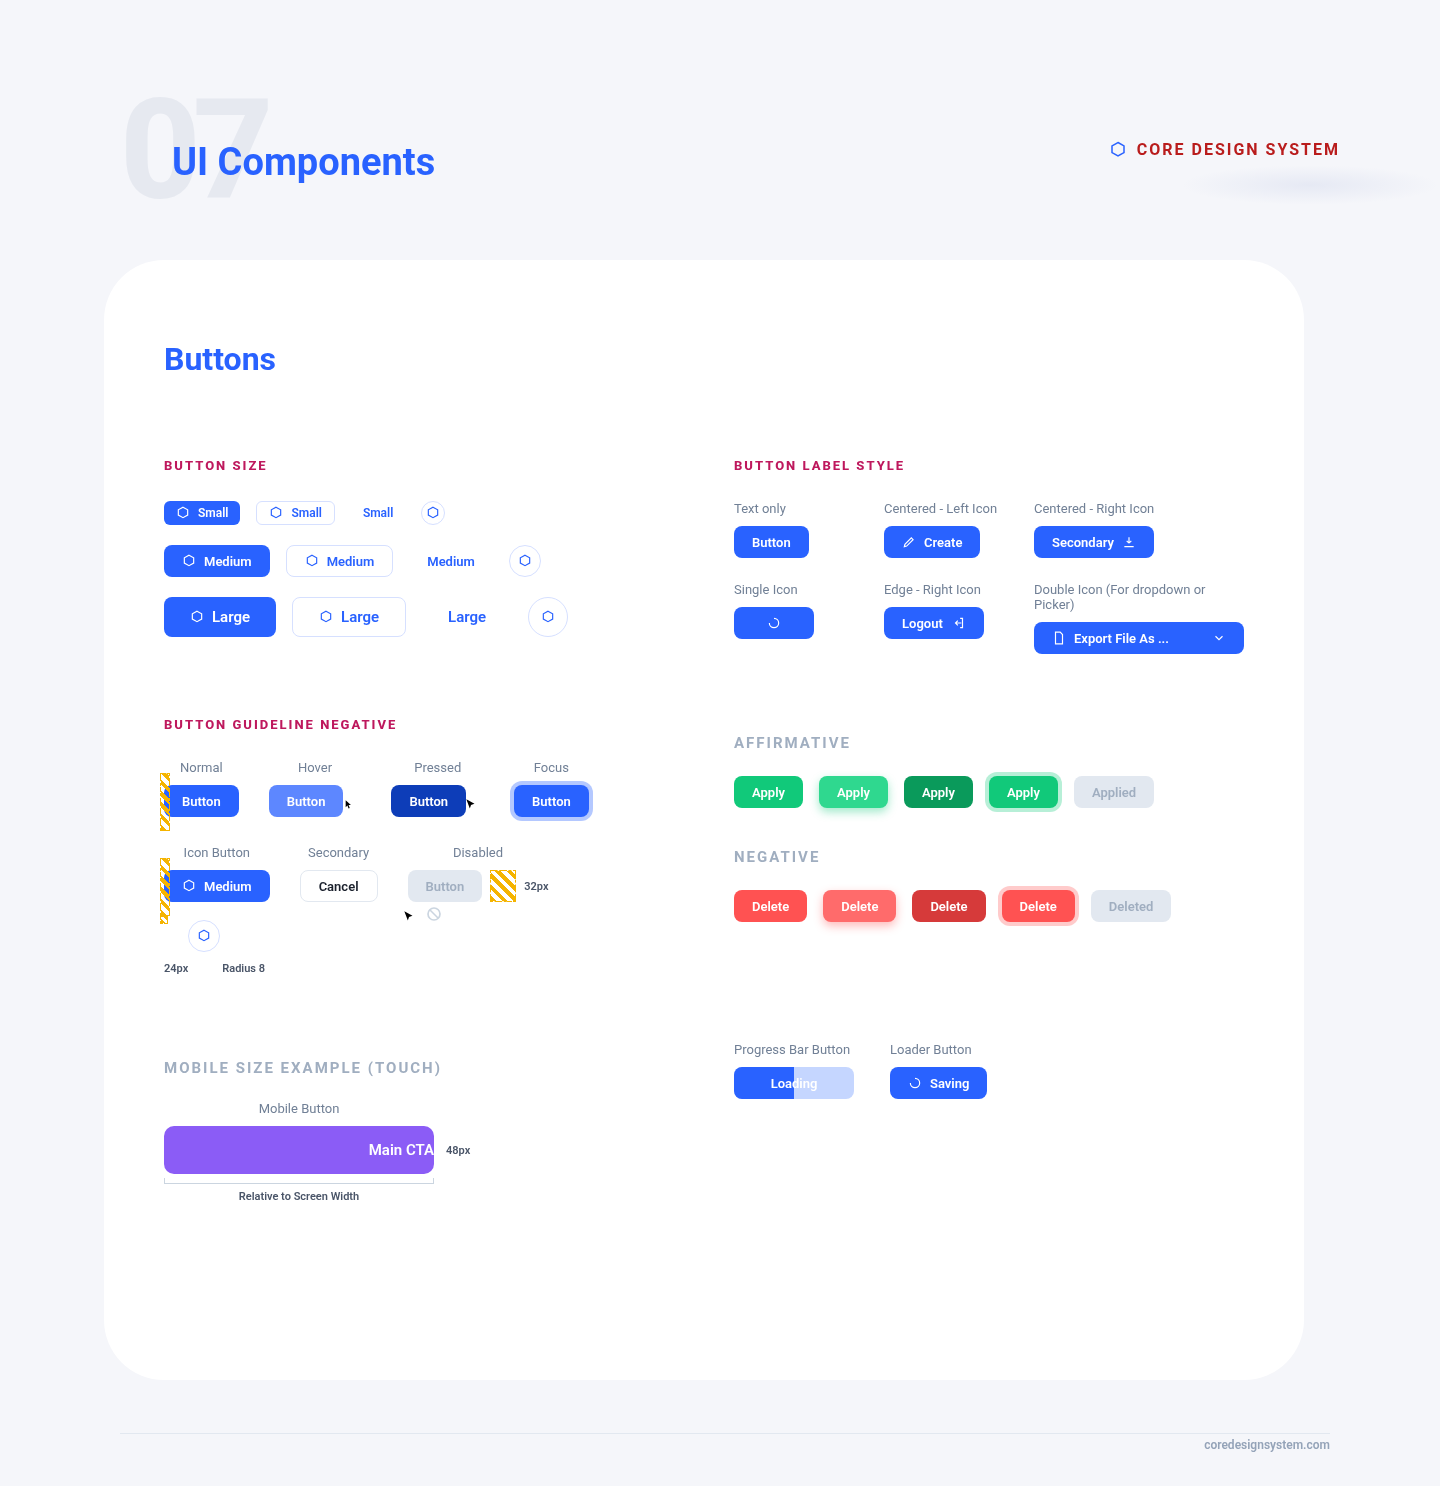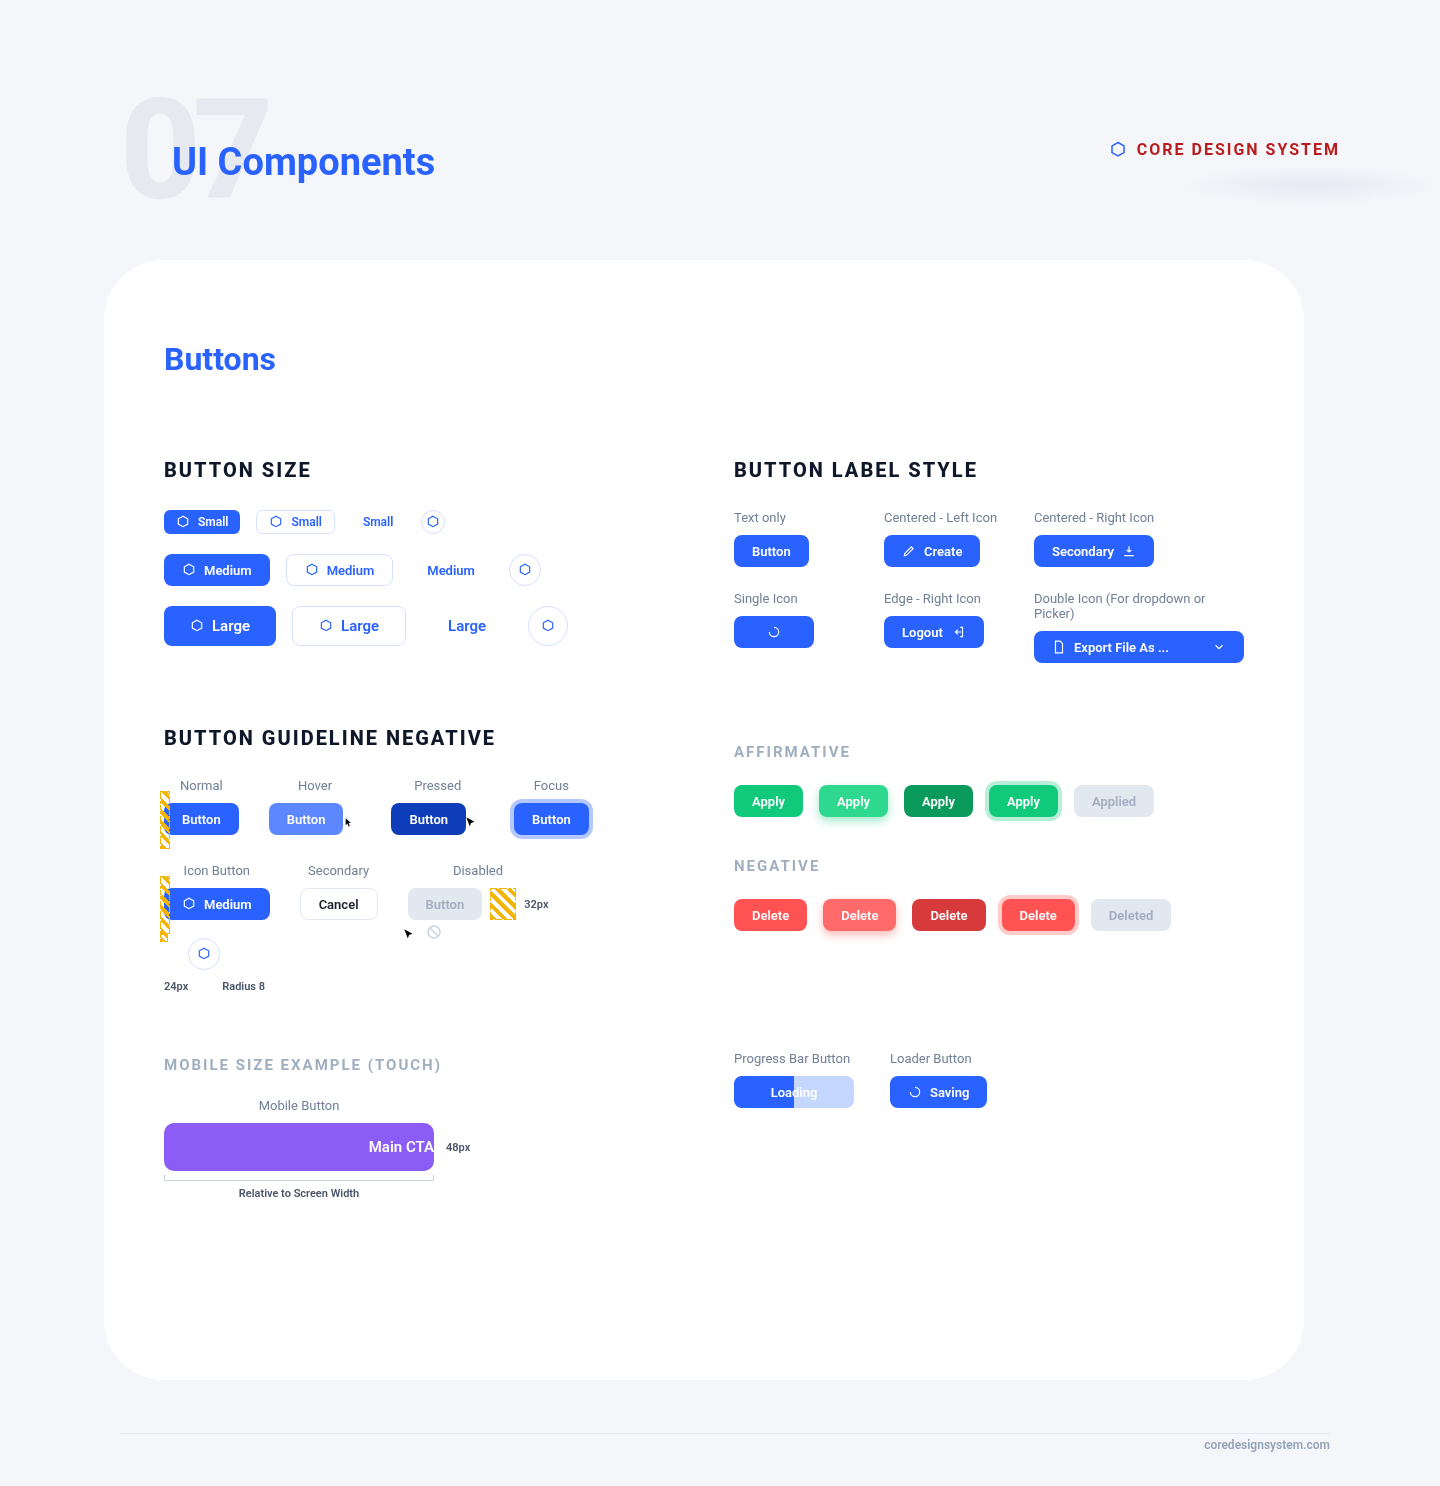--- a/index.html
+++ b/index.html
@@ -54,23 +54,23 @@
     width: 1200px; height: 1120px;
     background: #fff;
     border-radius: 60px;
     padding: 80px 60px 60px;
   }
   .card h1 {
     font-size: 32px; font-weight: 700;
     color: #2962ff;
   }
   .sec-head {
-    font-size: 20px; font-weight: 800;
+    font-size: 13px; font-weight: 800;
     letter-spacing: 2px;
-    color: #0f172a;
+    color: #be185d;
     margin-bottom: 28px;
   }
   .subhead {
     font-size: 15px; font-weight: 700;
     letter-spacing: 2px;
     color: #a0aec0;
     margin-bottom: 24px;
   }
   .lbl { font-size: 13px; color: #718096; margin-bottom: 10px; display: block; }
 
@@ -345,21 +345,21 @@
                   <path d="M4 2l6 16 2-6 6-2z"></path>
                 </svg>
               <svg class="no-icon" viewBox="0 0 24 24" fill="none" stroke="#cbd5e0" stroke-width="2.5">
                   <circle cx="12" cy="12" r="9"></circle>
                   <path d="M6 6l12 12"></path>
                 </svg>
             </div>
           </div>
         </div>
 
-        <div style="margin-top:23px;">
+        <div style="margin-top:44px;">
           <div class="subhead">MOBILE SIZE EXAMPLE (TOUCH)</div>
           <span class="lbl" style="display:block; text-align:center; width:270px;">Mobile Button</span>
           <div style="display:flex; align-items:center; gap:12px;">
             <div class="mobile-cta">
                 <span>Main CTA</span>
               </div>
             <span class="ann">48px</span>
           </div>
           <div class="width-rule"></div>
           <div class="ann" style="text-align:center; width:270px; margin-top:6px;">Relative to Screen Width</div>

